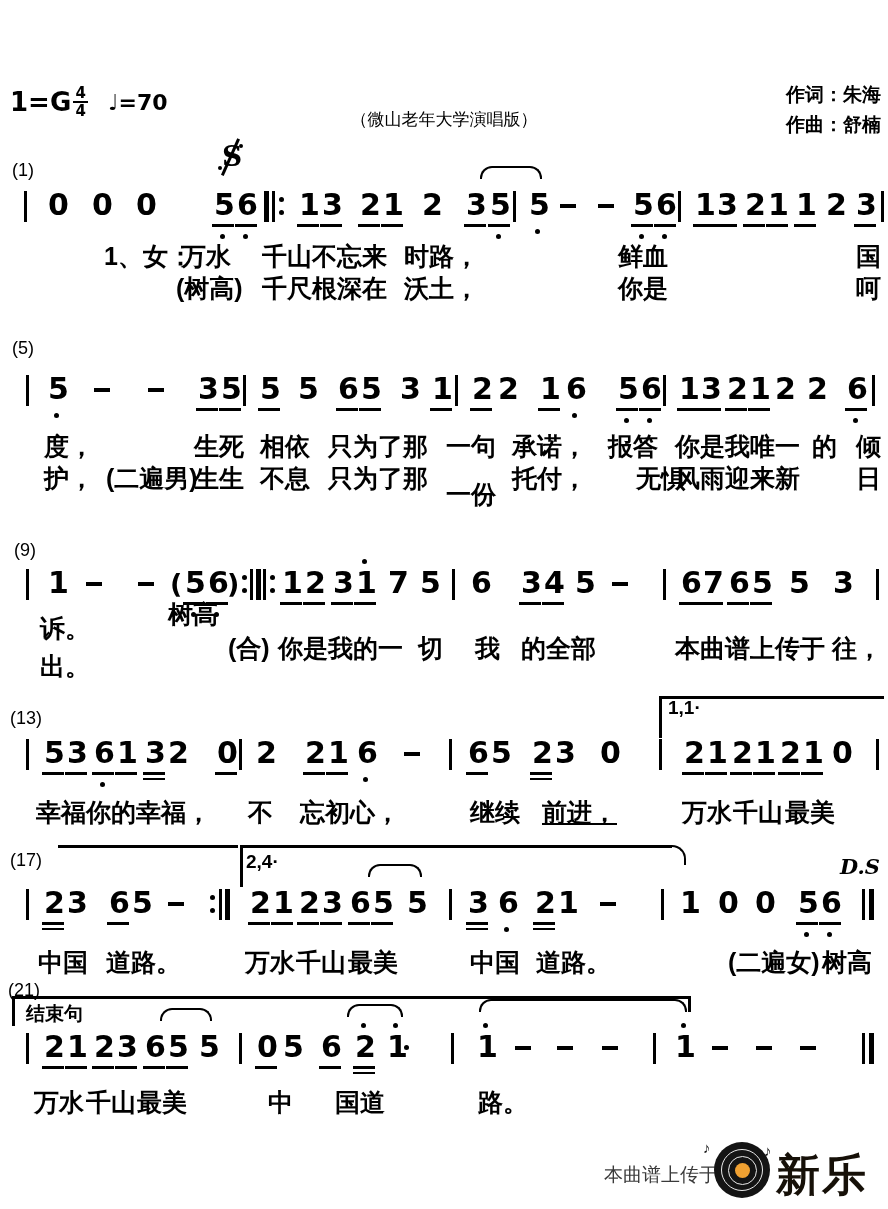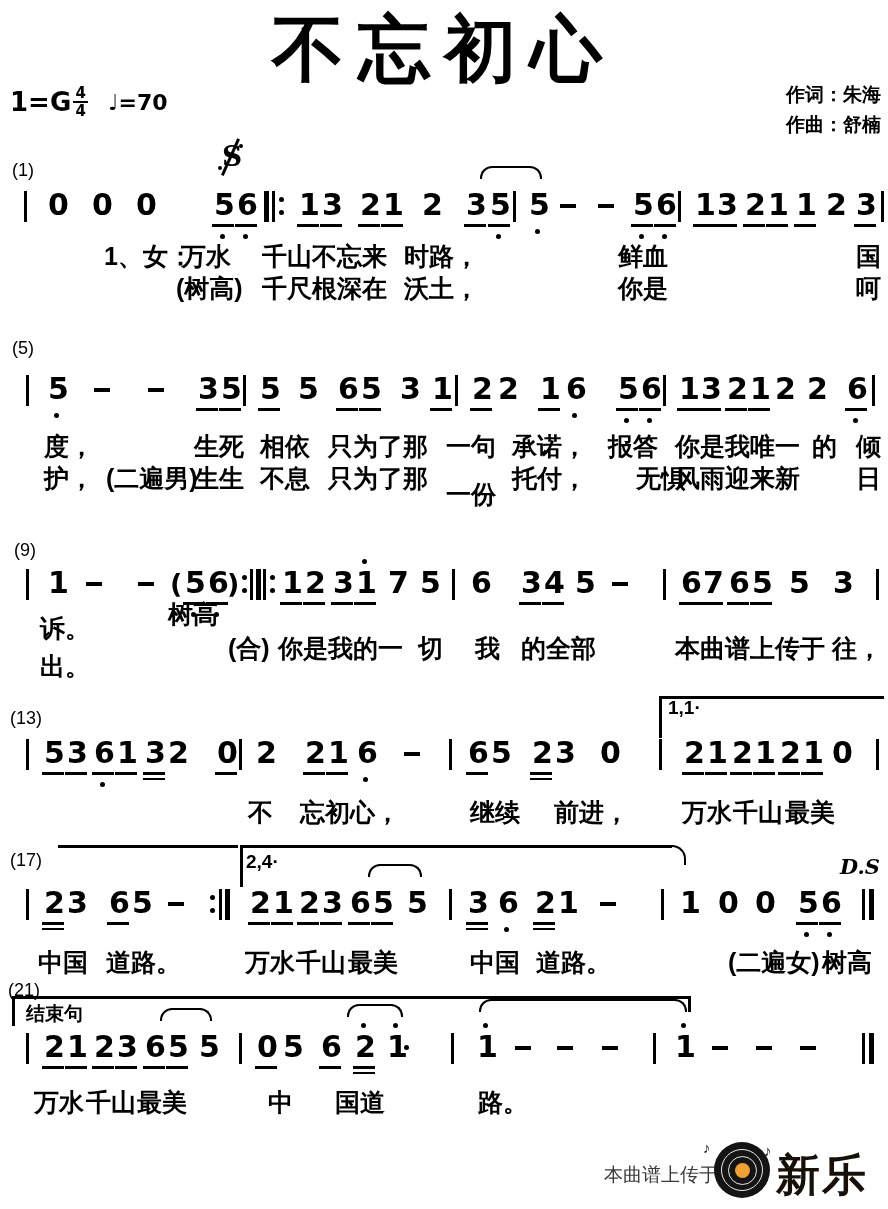--- a/index.html
+++ b/index.html
@@ -41,32 +41,32 @@
   .disc .core{width:15px;height:15px;border-radius:50%;}
   .nnote{position:absolute;font:700 15px sans-serif;color:#141414;}
   .n1{left:703px;top:1139px;} .n2{left:764px;top:1142px;}
   .logo-text{position:absolute;left:776px;top:1146px;font:900 44px sans-serif;
              color:#161008;letter-spacing:2px;}
 </style>
 </head>
 <body>
 
 <div class="sheet">
-  <div class="title">不忘初心</div>
 
   <div class="keyline">
     <span class="keysig">1=G</span>
     <span class="frac">
       <span>4</span>
       <span class="fbar"></span>
       <span>4</span>
     </span>
     <span class="tempo"><span>♩</span><span>=70</span></span>
   </div>
 
+  <div class="subtitle">（微山老年大学演唱版）</div>
   <div class="credit c1">作词：朱海</div>
   <div class="credit c2">作曲：舒楠</div>
 
   <div id="music">
       <div class="mlabel" style="left: 12px; top: 160px;">(1)</div>
       <div class="bar" style="left: 24px; top: 191px; width: 2.5px; height: 31px;"></div>
       <div class="note" style="left: 48px; top: 190px;">0</div>
       <div class="note" style="left: 92px; top: 190px;">0</div>
       <div class="note" style="left: 136px; top: 190px;">0</div>
       <div class="note" style="left: 214px; top: 190px;">5</div>
@@ -314,24 +314,25 @@
       <div class="uline" style="left: 753px; top: 772px; width: 22px; height: 2.5px;"></div>
       <div class="note" style="left: 780px; top: 738px;">2</div>
       <div class="uline" style="left: 778px; top: 772px; width: 22px; height: 2.5px;"></div>
       <div class="note" style="left: 803px; top: 738px;">1</div>
       <div class="uline" style="left: 801px; top: 772px; width: 22px; height: 2.5px;"></div>
       <div class="note" style="left: 832px; top: 738px;">0</div>
       <div class="bar" style="left: 876px; top: 739px; width: 2.5px; height: 31px;"></div>
       <div class="vline" style="left: 659px; top: 696px; width: 225px; height: 2.5px;"></div>
       <div class="vline" style="left: 659px; top: 696px; width: 2.5px; height: 42px;"></div>
       <div class="vlabel" style="left: 668px; top: 697px;">1,1·</div>
+      <div class="lyric" style="left: 36px; top: 796px;">幸福你的幸福，</div>
       <div class="lyric" style="left: 248px; top: 796px;">不</div>
       <div class="lyric" style="left: 300px; top: 796px;">忘初心，</div>
       <div class="lyric" style="left: 470px; top: 796px;">继续</div>
-      <div class="lyric" style="left: 554px; top: 796px;">前进，</div>
+      <div class="lyric" style="left: 542px; top: 796px; text-decoration: underline;">前进，</div>
       <div class="lyric" style="left: 682px; top: 796px;">万水</div>
       <div class="lyric" style="left: 733px; top: 796px;">千山</div>
       <div class="lyric" style="left: 785px; top: 796px;">最美</div>
       <div class="mlabel" style="left: 10px; top: 850px;">(17)</div>
       <div class="bar" style="left: 26px; top: 889px; width: 2.5px; height: 31px;"></div>
       <div class="note" style="left: 44px; top: 888px;">2</div>
       <div class="uline" style="left: 42px; top: 922px; width: 22px; height: 2.5px;"></div>
       <div class="uline" style="left: 42px; top: 927.5px; width: 22px; height: 2.5px;"></div>
       <div class="note" style="left: 67px; top: 888px;">3</div>
       <div class="note" style="left: 109px; top: 888px;">6</div>

